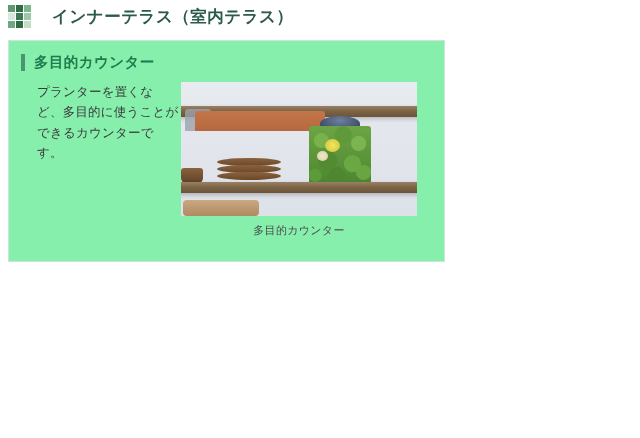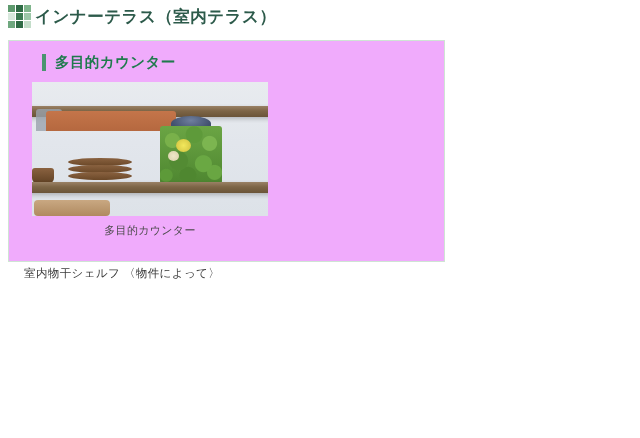--- a/index.html
+++ b/index.html
@@ -13,21 +13,21 @@
     overflow: hidden;
     font-family: "Liberation Sans", "DejaVu Sans", sans-serif;
     color: #333333;
     position: relative;
   }
 
   
   .page-header {
     display: flex;
     align-items: center;
-    gap: 4px;
+    gap: 21px;
     padding: 5px 0 0 8px;
     height: 28px;
     box-sizing: border-box;
   }
   .grid-icon {
     width: 23px;
     height: 23px;
     display: grid;
     grid-template-columns: repeat(3, 1fr);
     grid-template-rows: repeat(3, 1fr);
@@ -50,22 +50,21 @@
 
   
   .card {
     position: absolute;
     left: 8px;
     top: 40px;
     width: 437px;
     height: 222px;
     box-sizing: border-box;
     border: 1px solid #cfe4d4;
-    background: #f0abfc;
-    padding-left: 21px;
+    background: #86efac;
   }
   .card-heading {
     display: flex;
     align-items: center;
     gap: 9px;
     padding: 13px 0 0 12px;
   }
   .accent-bar {
     width: 4px;
     height: 17px;
@@ -401,20 +400,21 @@
 </div>
 
 <div class="card">
 
   <div class="card-heading">
     <span class="accent-bar"></span>
     <span class="card-heading-text">多目的カウンター</span>
   </div>
 
   <div class="card-body">
+    <div class="card-text">プランターを置くなど、多目的に使うことができるカウンターです。</div>
 
     <div class="photo-col">
       <div class="photo1">
         <div class="p1-wall"></div>
         <div class="p1-shelf top">
           <div class="p1-shelf-top-items2"></div>
           <div class="p1-shelf-top-items"></div>
           <div class="p1-bowl-blue"></div>
         </div>
         <div class="p1-cup"></div>
@@ -428,18 +428,17 @@
         <div class="p1-flower2"></div>
         <div class="p1-shelf bottom"></div>
         <div class="p1-lower"></div>
       </div>
       <div class="photo-caption">多目的カウンター</div>
     </div>
   </div>
 </div>
 
 <div class="section2">
-  <div class="section2-title">室内物干シェルフ 〈物件によって〉</div>
 
   <div class="section2-body">
 
   </div>
 </div>
 
 </body></html>

